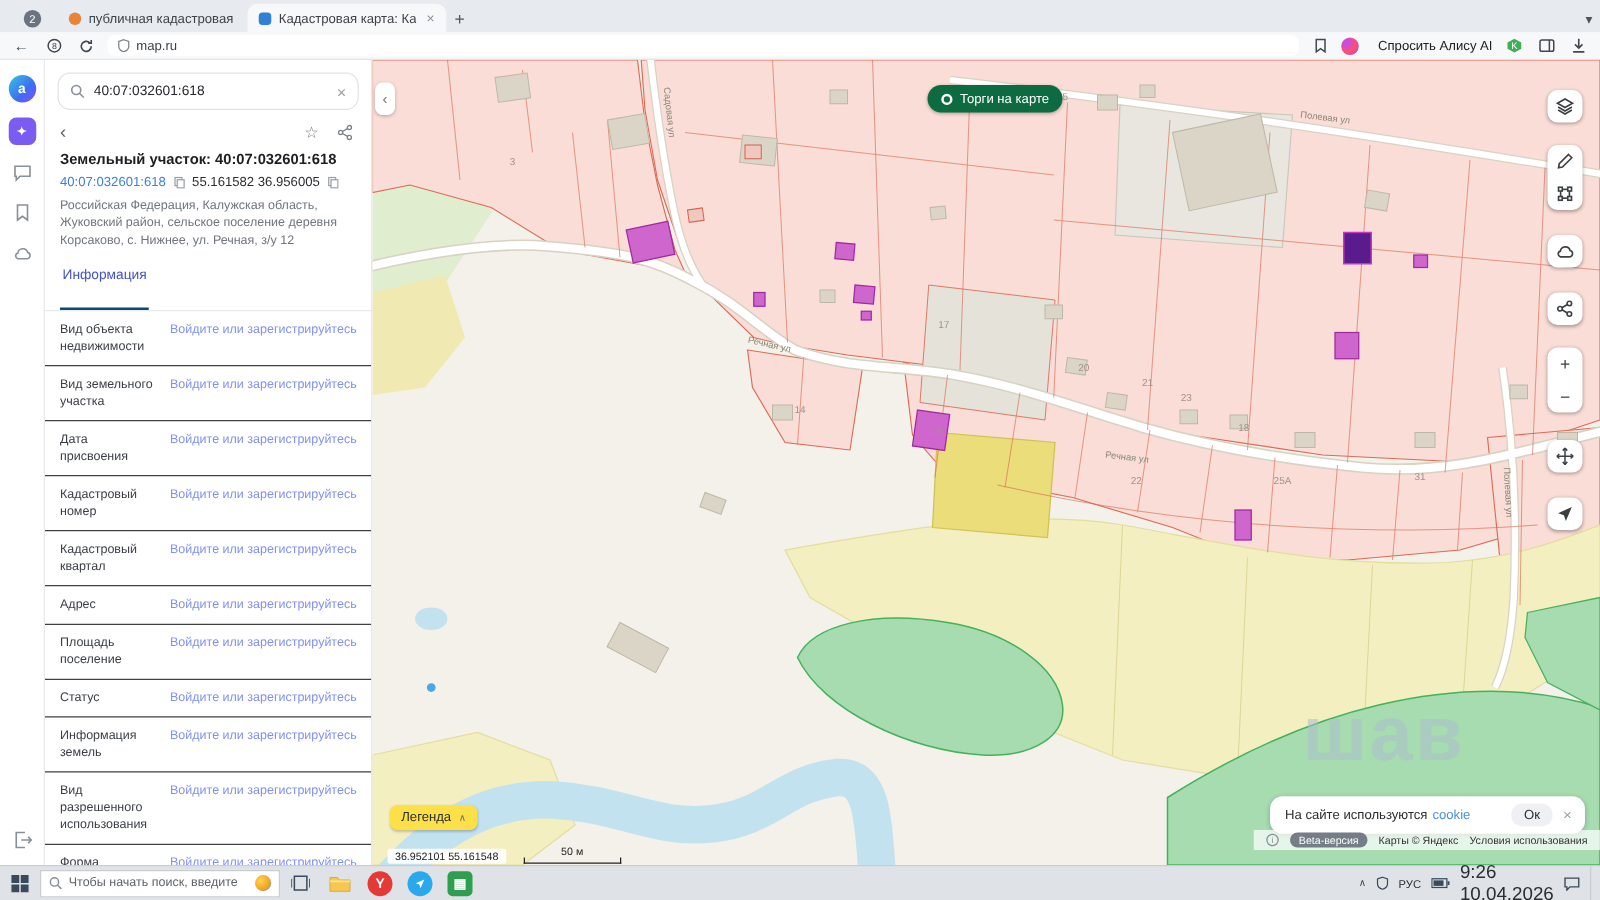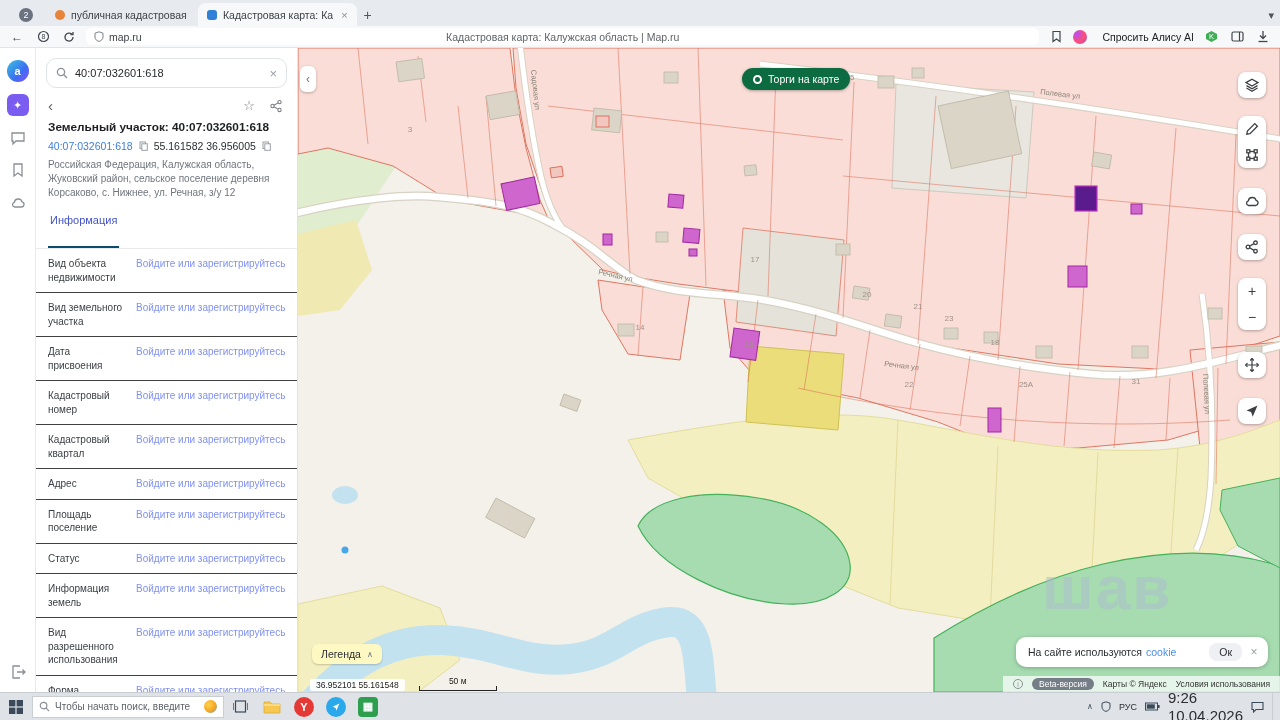--- a/index.html
+++ b/index.html
@@ -61,33 +61,33 @@
   
   .map { flex:1; position:relative; background:#f3f1e9; overflow:hidden; }
   .map-svg { position:absolute; left:0; top:0; }
   .collapse-btn { position:absolute; left:2px; top:18px; width:16px; height:26px; background:#fff; border-radius:6px; box-shadow:0 1px 3px rgba(0,0,0,.25); display:flex; align-items:center; justify-content:center; color:#777; font-size:12px; }
   .auction { position:absolute; left:444px; top:20px; height:22px; background:#0d6b41; border-radius:12px; color:#fff; font-size:10.5px; display:flex; align-items:center; gap:6px; padding:0 11px; box-shadow:0 1px 3px rgba(0,0,0,.3); }
   .auction-ring { width:9px; height:9px; border:2px solid #fff; border-radius:50%; }
   .controls { position:absolute; right:14px; top:24px; width:28px; }
   .cgroup { background:#fff; border-radius:8px; box-shadow:0 1px 3px rgba(0,0,0,.3); width:28px; }
   .cbtn { width:28px; height:26px; display:flex; align-items:center; justify-content:center; color:#3c4043; font-size:14px; }
   .g1{margin-bottom:18px} .g2{margin-bottom:20px} .g3{margin-bottom:20px} .g4{margin-bottom:18px} .g5{margin-bottom:22px} .g6{margin-bottom:20px}
-  .legend { position:absolute; left:14px; top:596px; height:20px; background:#fef9c3; border-radius:6px; box-shadow:0 1px 2px rgba(0,0,0,.2); display:flex; align-items:center; gap:6px; padding:0 9px; font-size:10.5px; color:#2a2d31; }
+  .legend { position:absolute; left:14px; top:596px; height:20px; background:#fde047; border-radius:6px; box-shadow:0 1px 2px rgba(0,0,0,.2); display:flex; align-items:center; gap:6px; padding:0 9px; font-size:10.5px; color:#2a2d31; }
   .legend .chev { font-size:8px; color:#6b7076; }
   .statusbar { position:absolute; left:12px; top:628px; display:flex; align-items:flex-end; gap:14px; }
   .coordchip { background:rgba(255,255,255,.92); font-size:8.5px; color:#222; padding:1px 6px; border-radius:2px; }
   .scale { width:78px; text-align:center; }
   .scale-label { font-size:8.5px; color:#222; display:block; margin-bottom:0; }
   .scale-line { height:5px; border-left:1.5px solid #222; border-right:1.5px solid #222; border-bottom:1.5px solid #222; }
   .watermark { position:absolute; left:744px; top:504px; font-size:62px; font-weight:bold; color:rgba(172,190,206,.55); letter-spacing:2px; pointer-events:none; }
   .cookie { position:absolute; right:12px; top:589px; width:252px; height:30px; background:#fff; border-radius:10px; box-shadow:0 1px 4px rgba(0,0,0,.25); display:flex; align-items:center; padding:0 6px 0 12px; font-size:10.5px; color:#2a2d31; gap:4px; }
   .cookie a { color:#4a90e2; text-decoration:none; }
   .ok-btn { margin-left:auto; background:#eef0f3; border-radius:8px; padding:3px 10px; font-size:10.5px; color:#2a2d31; }
   .cookie-x { width:16px; text-align:center; color:#9aa0a6; font-size:12px; }
-  .attrib { position:absolute; right:0; bottom:0; height:16px; display:flex; align-items:center; gap:9px; padding:0 10px; background:rgba(255,255,255,.72); font-size:8.5px; color:#333; }
+  .attrib { position:absolute; right:0; bottom:12px; height:16px; display:flex; align-items:center; gap:9px; padding:0 10px; background:rgba(255,255,255,.72); font-size:8.5px; color:#333; }
   .info-i { width:10px; height:10px; border:1px solid #8a8f96; border-radius:50%; color:#8a8f96; font-size:7px; display:flex; align-items:center; justify-content:center; }
   .beta { background:#757d87; color:#fff; padding:1px 7px; border-radius:7px; font-size:8.5px; }
 
   
   .taskbar { position:absolute; bottom:0; left:0; right:0; height:28px; background:#dfe3e7; border-top:1px solid #c9ced3; display:flex; align-items:center; }
   .tb-btn { width:32px; height:28px; display:flex; align-items:center; justify-content:center; }
   .tsearch { width:192px; height:22px; background:#fff; border:1px solid #c9ced3; display:flex; align-items:center; gap:5px; padding:0 6px; }
   .tsearch input { border:none; outline:none; flex:1; font-size:10px; color:#5f6368; font-family:inherit; }
   .tsearch input::placeholder { color:#5f6368; }
   .wicon { width:13px; height:13px; border-radius:50%; background:radial-gradient(circle at 35% 35%, #ffd34d, #f5a623 55%, #4aa3e8); }
@@ -130,21 +130,20 @@
       <svg class="icon" width="12" height="12" viewBox="0 0 12 12">
           <path d="M10 6a4 4 0 1 1-1.2-2.8" fill="none" stroke="#42474d" stroke-width="1.3"></path>
           <path d="M10 1v2.5H7.5" fill="none" stroke="#42474d" stroke-width="1.3"></path>
         </svg>
     </span>
     <div class="addressbar">
       <svg class="icon" width="10" height="11" viewBox="0 0 10 11">
           <path d="M5 .8 9 2.2 V6 C9 8.4 7.2 9.8 5 10.4 2.8 9.8 1 8.4 1 6 V2.2 Z" fill="none" stroke="#7a8087" stroke-width="1"></path>
         </svg>
       <span class="url">map.ru</span>
-      <span class="page-title">Кадастровая карта: Калужская область | Map.ru</span>
     </div>
     <span class="tb-ic">
       <svg class="icon" width="11" height="13" viewBox="0 0 11 13">
           <path d="M2 1.5 h7 v10 l-3.5-2.6 -3.5 2.6 Z" fill="none" stroke="#42474d" stroke-width="1.2"></path>
         </svg>
     </span>
     <div class="alice-pill">
       <span class="alice-dot"></span>
       <span>Спросить Алису AI</span>
     </div>

